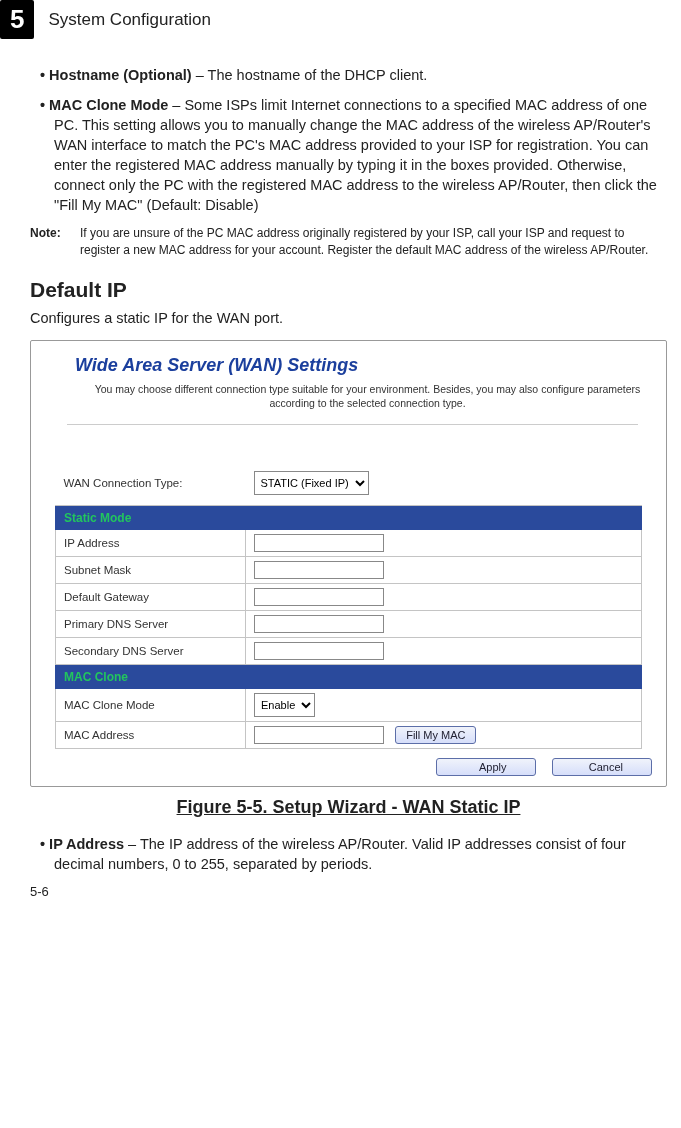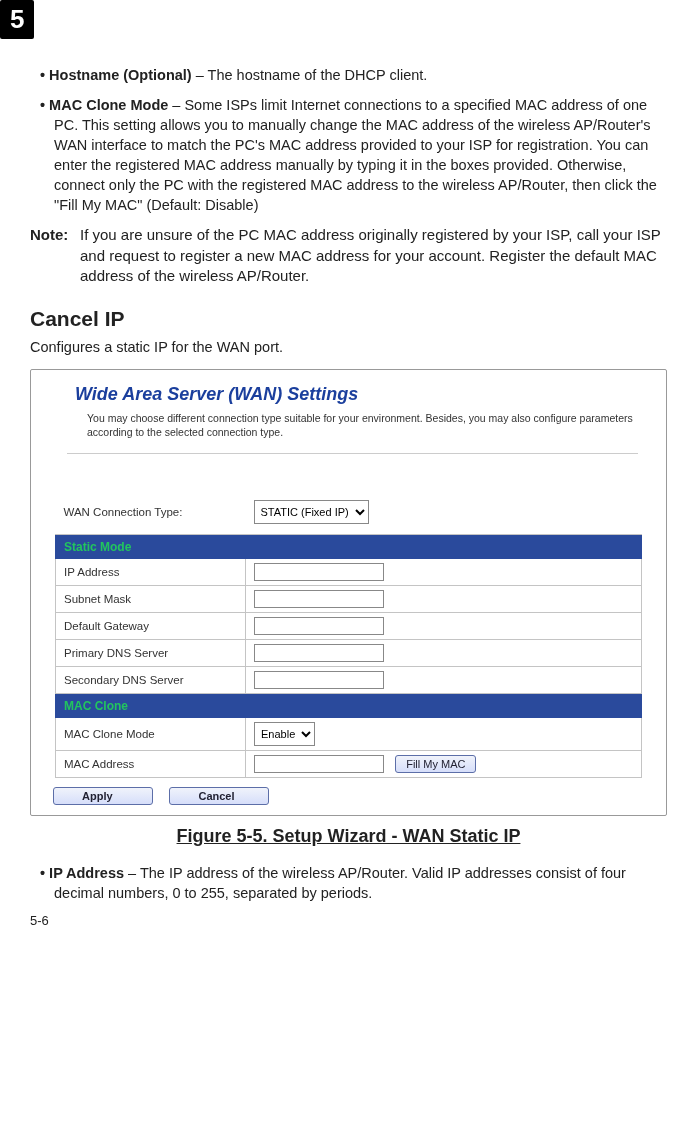--- a/index.html
+++ b/index.html
@@ -5,68 +5,69 @@
     * { box-sizing: border-box; margin: 0; padding: 0; }
     body { width: 681px; font-family: Arial, Helvetica, sans-serif; background: #fff; color: #222; }
     .header { display: flex; align-items: center; padding: 0 0 10px 0; }
     .chapter-badge { background: #000; color: #fff; font-size: 26px; font-weight: bold; padding: 4px 10px; border-radius: 2px; margin-right: 14px; }
     .chapter-title { font-size: 17px; }
     .content { padding: 4px 14px 0 30px; }
     ul.bullets { list-style: none; padding-left: 10px; margin-top: 12px; }
     ul.bullets li { font-size: 14.5px; line-height: 1.38; margin-bottom: 10px; text-indent: -14px; padding-left: 14px; }
     ul.bullets li::before { content: "• "; font-weight: bold; }
     .bold { font-weight: bold; }
-    .note { display: flex; font-size: 15px; line-height: 1.38; margin-top: 3px; }
+    .note { display: flex; font-size: 12px; line-height: 1.38; margin-top: 3px; }
     .note-label { font-weight: bold; min-width: 50px; }
     .note-body { flex: 1; }
     h2.section { font-size: 21px; font-weight: bold; margin-top: 20px; margin-bottom: 8px; }
     p.desc { font-size: 14.5px; margin-bottom: 14px; }
     .figure-frame { border: 1px solid #999; border-radius: 2px; padding: 10px 8px 6px 16px; margin-bottom: 10px; }
     .wan-title { color: #1b3f9d; font-family: Verdana, Arial, sans-serif; font-size: 18px; font-weight: bold; font-style: italic; margin: 4px 0 6px 28px; }
-    .wan-desc { color: #333; font-family: Verdana, Arial, sans-serif; font-size: 10.5px; margin: 0 10px 14px 40px; line-height: 1.35; }
+    .wan-desc { color: #333; font-family: Verdana, Arial, sans-serif; font-size: 10.5px; margin: 0 10px 14px 40px; line-height: 1.35; text-align: center; }
     .hr-thin { border: none; border-top: 1px solid #ccc; margin: 10px 20px 40px 20px; }
     .form-grid { border-collapse: collapse; width: 96%; margin: 0 0 0 8px; font-family: Verdana, Arial, sans-serif; }
     .form-grid td { border: 1px solid #c4c4c4; padding: 4px 8px; font-size: 11.5px; color: #333; height: 24px; }
     .form-grid td.label { width: 190px; }
     .form-grid .no-border td { border: none; border-bottom: 1px solid #c4c4c4; padding: 6px 8px 10px 8px; margin-left: 20px; }
     .form-grid .section-row td { background: #2a4a9c; color: #22c55e; font-size: 12px; font-weight: bold; border: 1px solid #2a4a9c; }
     select, input[type=text] { font-family: Verdana, Arial, sans-serif; font-size: 11px; border: 1px solid #888; background: #fff; padding: 1px 2px; height: 18px; }
     select { height: 24px; }
     .txt-input { width: 130px; }
     .btn { display: inline-block; font-family: Verdana, Arial, sans-serif; font-size: 11px; border: 1px solid #5c6ea8; background: linear-gradient(#f0f3fb, #d6defa); color: #223; padding: 2px 18px; border-radius: 3px; cursor: pointer; }
     .btn-fill { padding: 2px 10px; margin-left: 8px; }
-    .btn-row { text-align: left; margin: 8px 0 4px 0; font-weight: bold; }
+    .btn-row { text-align: right; margin: 8px 0 4px 0; }
     .btn-row .btn { min-width: 100px; margin: 0 6px; padding: 2px 28px; }
     .fig-caption { text-align: center; font-size: 18px; font-weight: bold; margin: 8px 0 16px 0; text-decoration: underline; }
     .page-footer { padding: 0 0 0 30px; font-size: 13px; }
     .blueish { color: #44519a; }
   </style>
 </head>
 <body>
 
 <div class="header">
   <div class="chapter-badge">5</div>
+  <div class="chapter-title">System Configuration</div>
 </div>
 
 <div class="content">
   <ul class="bullets">
     <li>
       <span class="bold">Hostname (Optional)</span><span> – The hostname of the DHCP client.</span>
     </li>
     <li>
       <span class="bold">MAC Clone Mode</span><span> – Some ISPs limit Internet connections to a specified MAC address of one PC. This setting allows you to manually change the MAC address of the wireless AP/Router's WAN interface to match the PC's MAC address provided to your ISP for registration. You can enter the registered MAC address manually by typing it in the boxes provided. Otherwise, connect only the PC with the registered MAC address to the wireless AP/Router, then click the "Fill My MAC" (Default: Disable)</span>
     </li>
   </ul>
 
   <div class="note">
     <div class="note-label">Note:</div>
     <div class="note-body">If you are unsure of the PC MAC address originally registered by your ISP, call your ISP and request to register a new MAC address for your account. Register the default MAC address of the wireless AP/Router.</div>
   </div>
 
-  <h2 class="section">Cancel IP</h2>
+  <h2 class="section">Default IP</h2>
   <p class="desc">Configures a static IP for the WAN port.</p>
 
   <div class="figure-frame">
     <div class="wan-title">Wide Area Server (WAN) Settings</div>
     <div class="wan-desc">You may choose different connection type suitable for your environment. Besides, you may also configure parameters according to the selected connection type.</div>
     <hr class="hr-thin">
 
     <table class="form-grid">
       <tbody>
           <tr class="no-border">

